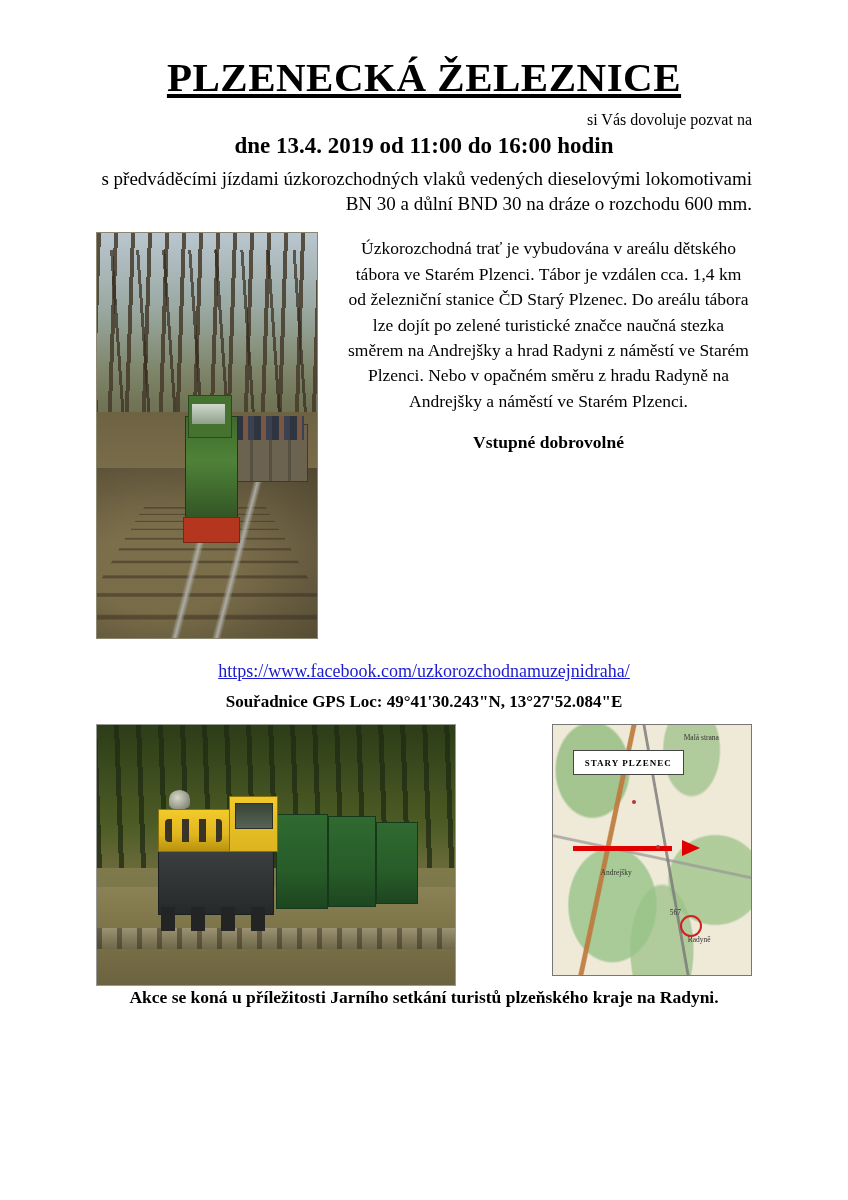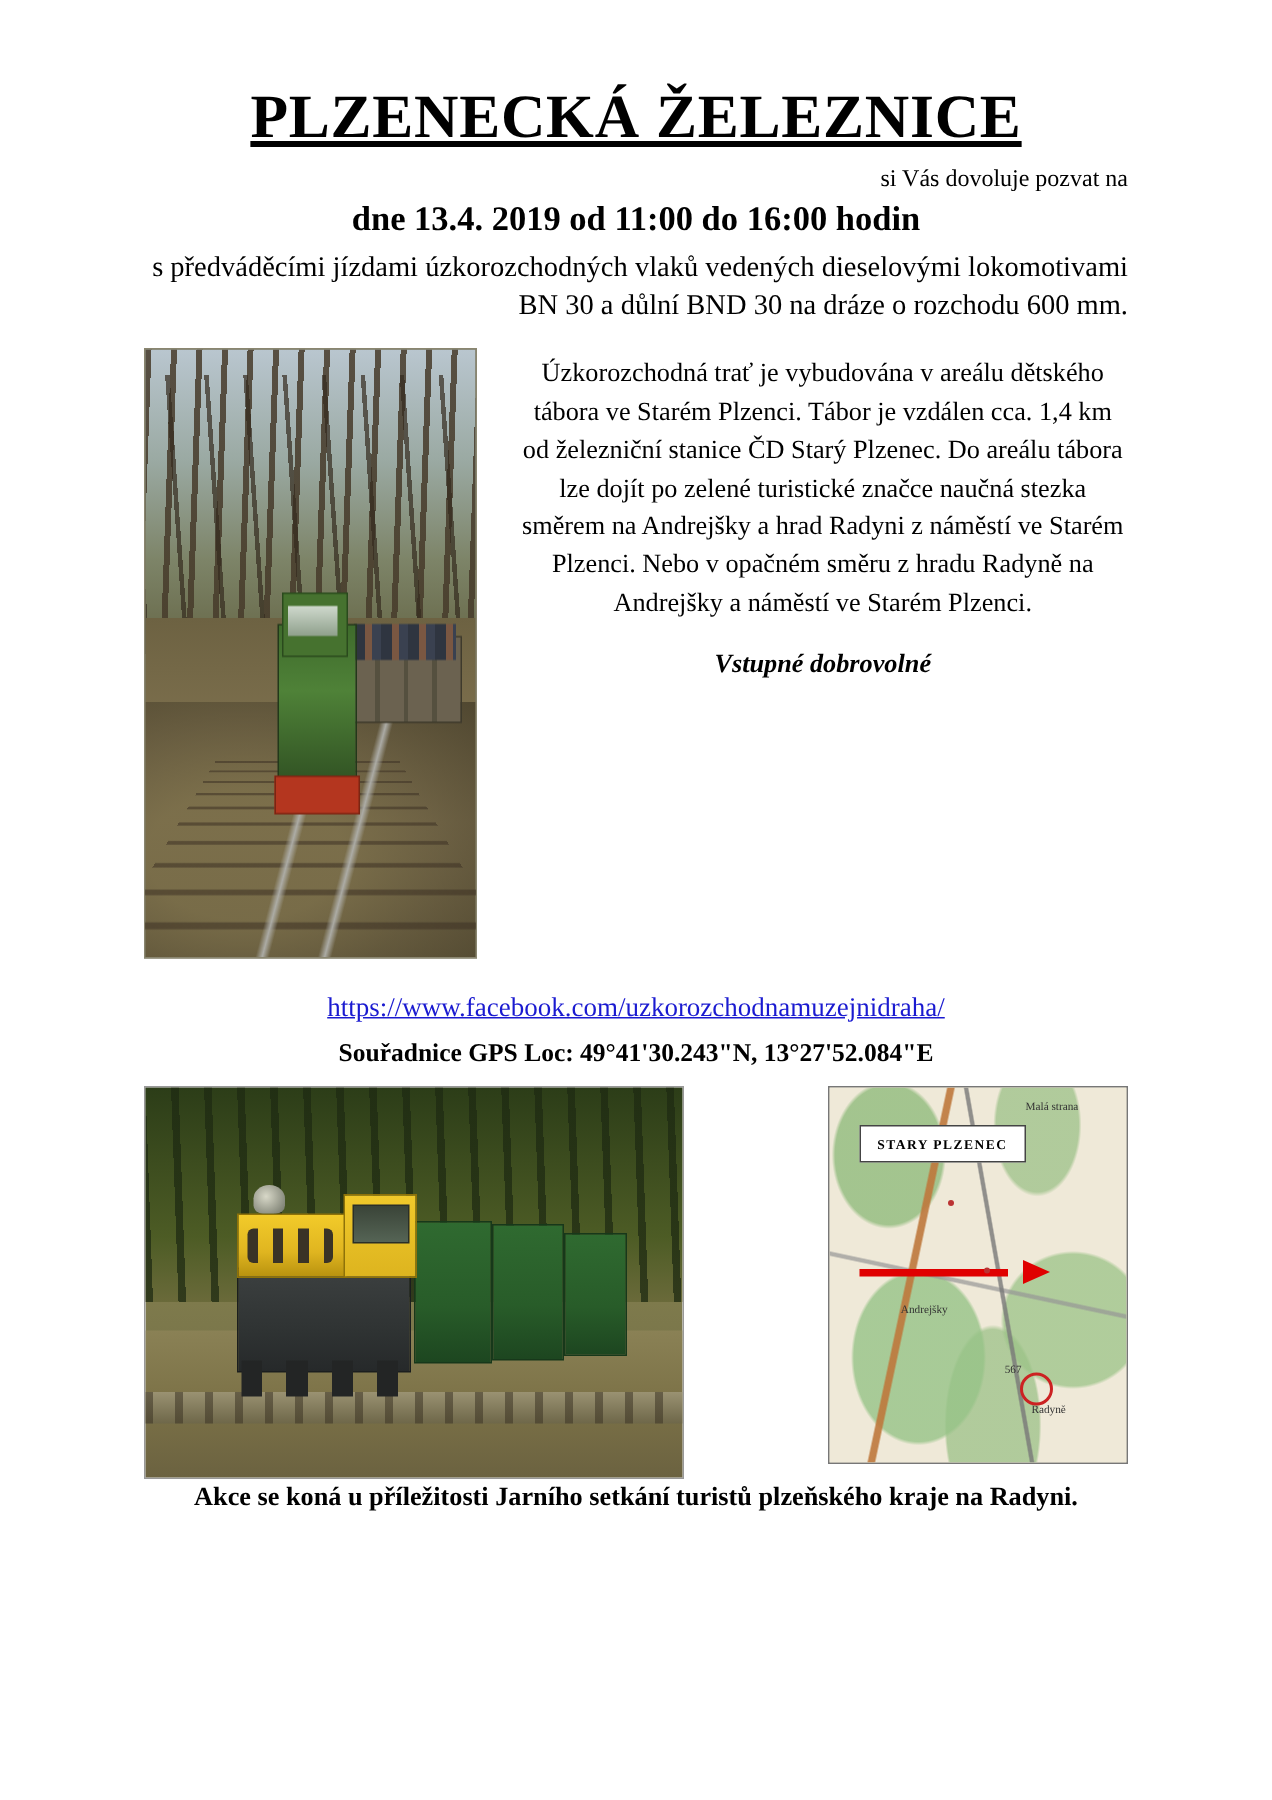--- a/index.html
+++ b/index.html
@@ -77,21 +77,20 @@
   .para {
     text-align: center;
     font-size: 17.5px;
     line-height: 1.45;
   }
   .vstup {
     text-align: center;
     font-size: 17.5px;
     font-weight: bold;
     margin-top: 18px;
-    font-style: italic;
   }
   .info {
     text-align: center;
     font-size: 19px;
     font-weight: bold;
     margin-top: 16px;
     line-height: 1.4;
   }
   .link-blue {
     color: #1a1ad0;

